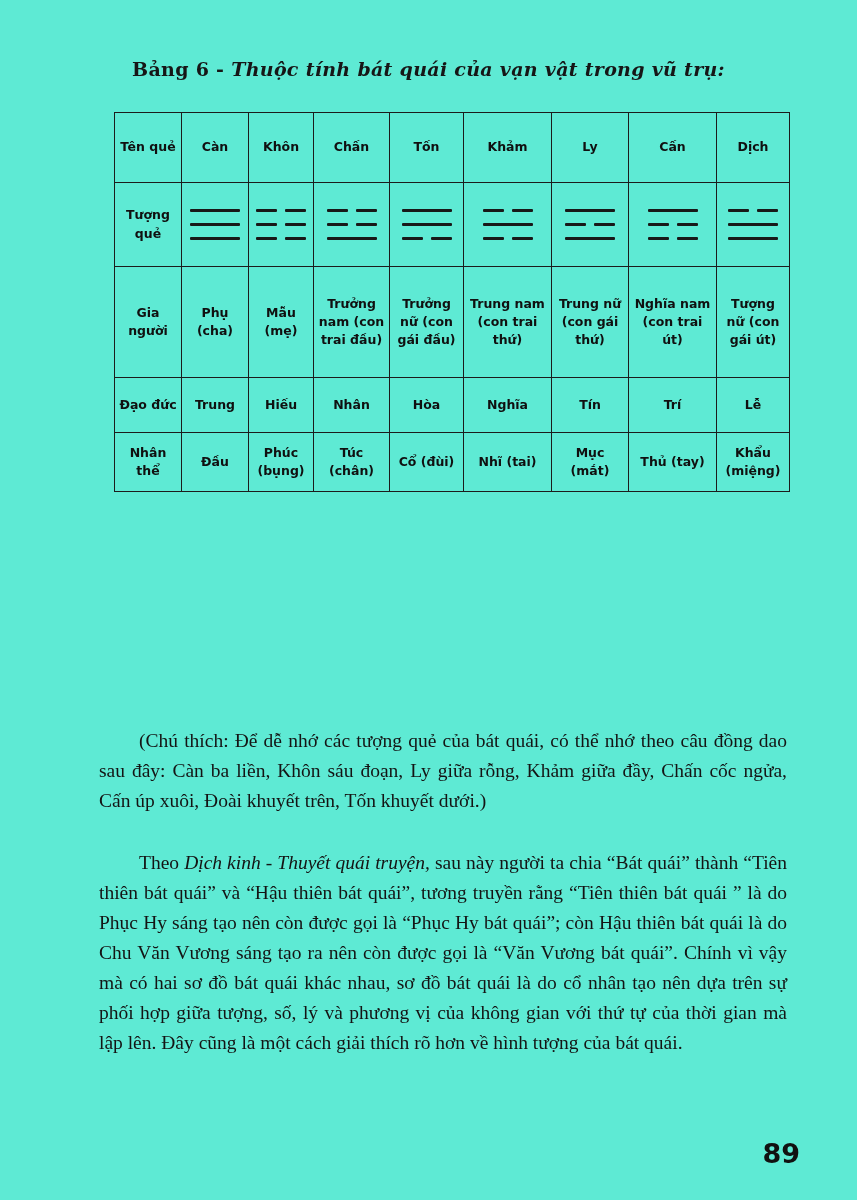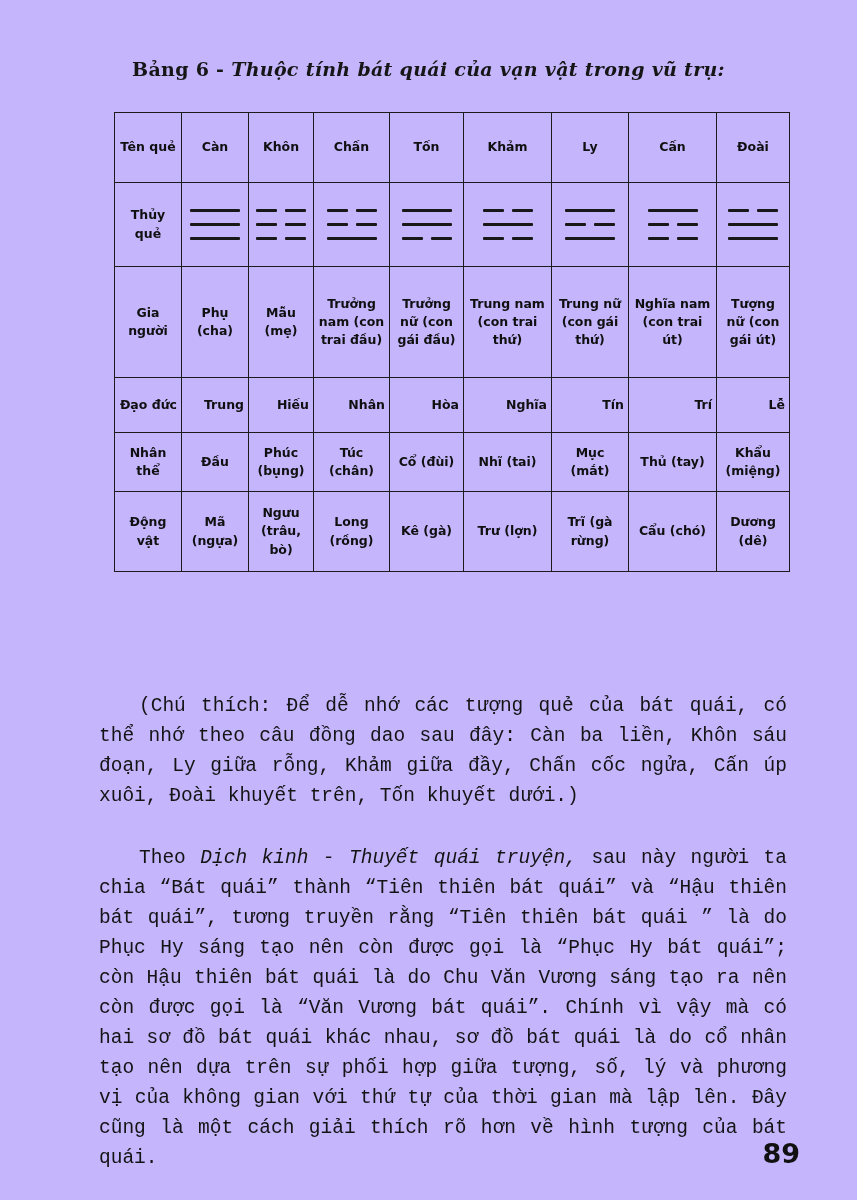--- a/index.html
+++ b/index.html
@@ -2,21 +2,21 @@
 <html><head>
 <meta charset="utf-8">
 <style>
   * { margin: 0; padding: 0; box-sizing: border-box; }
   html, body { background: #e8e8e4; }
   .page {
     position: relative;
     width: 857px;
     height: 1200px;
     margin: 0 auto;
-    background: #c4b5fd;
+    background: #5eead4;
     color: #161616;
     overflow: hidden;
   }
   
   .title {
     position: absolute;
     top: 58px;
     left: 0;
     width: 100%;
     text-align: center;
@@ -43,42 +43,42 @@
     text-align: center;
     vertical-align: middle;
     padding: 3px 4px;
     line-height: 1.45;
     overflow: hidden;
   }
   tr.r-head   td { height: 70px; }
   tr.r-sym    td { height: 84px; }
   tr.r-nature td { height: 85px; }
   tr.r-family td { height: 111px; }
-  tr.r-virtue td { height: 55px; text-align: right; }
+  tr.r-virtue td { height: 55px; }
   tr.r-body   td { height: 59px; }
   tr.r-animal td { height: 80px; }
   
   .trigram {
     display: flex;
     flex-direction: column;
     gap: 11px;
     width: 50px;
     margin: 0 auto;
   }
   .tri-line { display: flex; justify-content: space-between; height: 3px; }
   .bar { height: 3px; background: #181818; border-radius: 1px; }
   .bar.full { width: 100%; }
   .bar.half { width: 42%; }
   
   .bodytext {
     position: absolute;
     left: 99px;
-    top: 691px;
+    top: 726px;
     width: 688px;
-    font-family: Liberation Mono, monospace;
+    font-family: Liberation Serif, serif;
     font-size: 19.5px;
     line-height: 30px;
     text-align: justify;
     color: #141414;
   }
   .bodytext p { text-indent: 40px; }
   .bodytext p + p { margin-top: 32px; }
   .bodytext .it { font-style: italic; }
   
   .pagenum {
@@ -115,24 +115,24 @@
     <tbody>
         <tr class="r-head">
       <td>Tên quẻ</td>
       <td>Càn</td>
       <td>Khôn</td>
       <td>Chấn</td>
       <td>Tốn</td>
       <td>Khảm</td>
       <td>Ly</td>
       <td>Cấn</td>
-      <td>Đoài</td>
+      <td>Dịch</td>
     </tr>
     <tr class="r-sym">
-      <td>Thủy quẻ</td>
+      <td>Tượng quẻ</td>
       <td>
             <div class="trigram">
               <div class="tri-line">
                 <span class="bar full"></span>
               </div>
               <div class="tri-line">
                 <span class="bar full"></span>
               </div>
               <div class="tri-line">
                 <span class="bar full"></span>
@@ -269,31 +269,20 @@
       <td>Nhân thể</td>
       <td>Đầu</td>
       <td>Phúc (bụng)</td>
       <td>Túc (chân)</td>
       <td>Cổ (đùi)</td>
       <td>Nhĩ (tai)</td>
       <td>Mục (mắt)</td>
       <td>Thủ (tay)</td>
       <td>Khẩu (miệng)</td>
     </tr>
-    <tr class="r-animal">
-      <td>Động vật</td>
-      <td>Mã (ngựa)</td>
-      <td>Ngưu (trâu, bò)</td>
-      <td>Long (rồng)</td>
-      <td>Kê (gà)</td>
-      <td>Trư (lợn)</td>
-      <td>Trĩ (gà rừng)</td>
-      <td>Cẩu (chó)</td>
-      <td>Dương (dê)</td>
-    </tr>
   </tbody>
     </table>
 
   <div class="bodytext">
     <p><span>(Chú thích: Để dễ nhớ các tượng quẻ của bát quái, có thể nhớ theo câu đồng dao sau đây: Càn ba liền, Khôn sáu đoạn, Ly giữa rỗng, Khảm giữa đầy, Chấn cốc ngửa, Cấn úp xuôi, Đoài khuyết trên, Tốn khuyết dưới.)</span></p>
     <p><span>Theo </span><span class="it">Dịch kinh - Thuyết quái truyện,</span><span> sau này người ta chia “Bát quái” thành “Tiên thiên bát quái” và “Hậu thiên bát quái”, tương truyền rằng “Tiên thiên bát quái ” là do Phục Hy sáng tạo nên còn được gọi là “Phục Hy bát quái”; còn Hậu thiên bát quái là do Chu Văn Vương sáng tạo ra nên còn được gọi là “Văn Vương bát quái”. Chính vì vậy mà có hai sơ đồ bát quái khác nhau, sơ đồ bát quái là do cổ nhân tạo nên dựa trên sự phối hợp giữa tượng, số, lý và phương vị của không gian với thứ tự của thời gian mà lập lên. Đây cũng là một cách giải thích rõ hơn về hình tượng của bát quái.</span></p>
   </div>
 
   <div class="pagenum">89</div>
 

